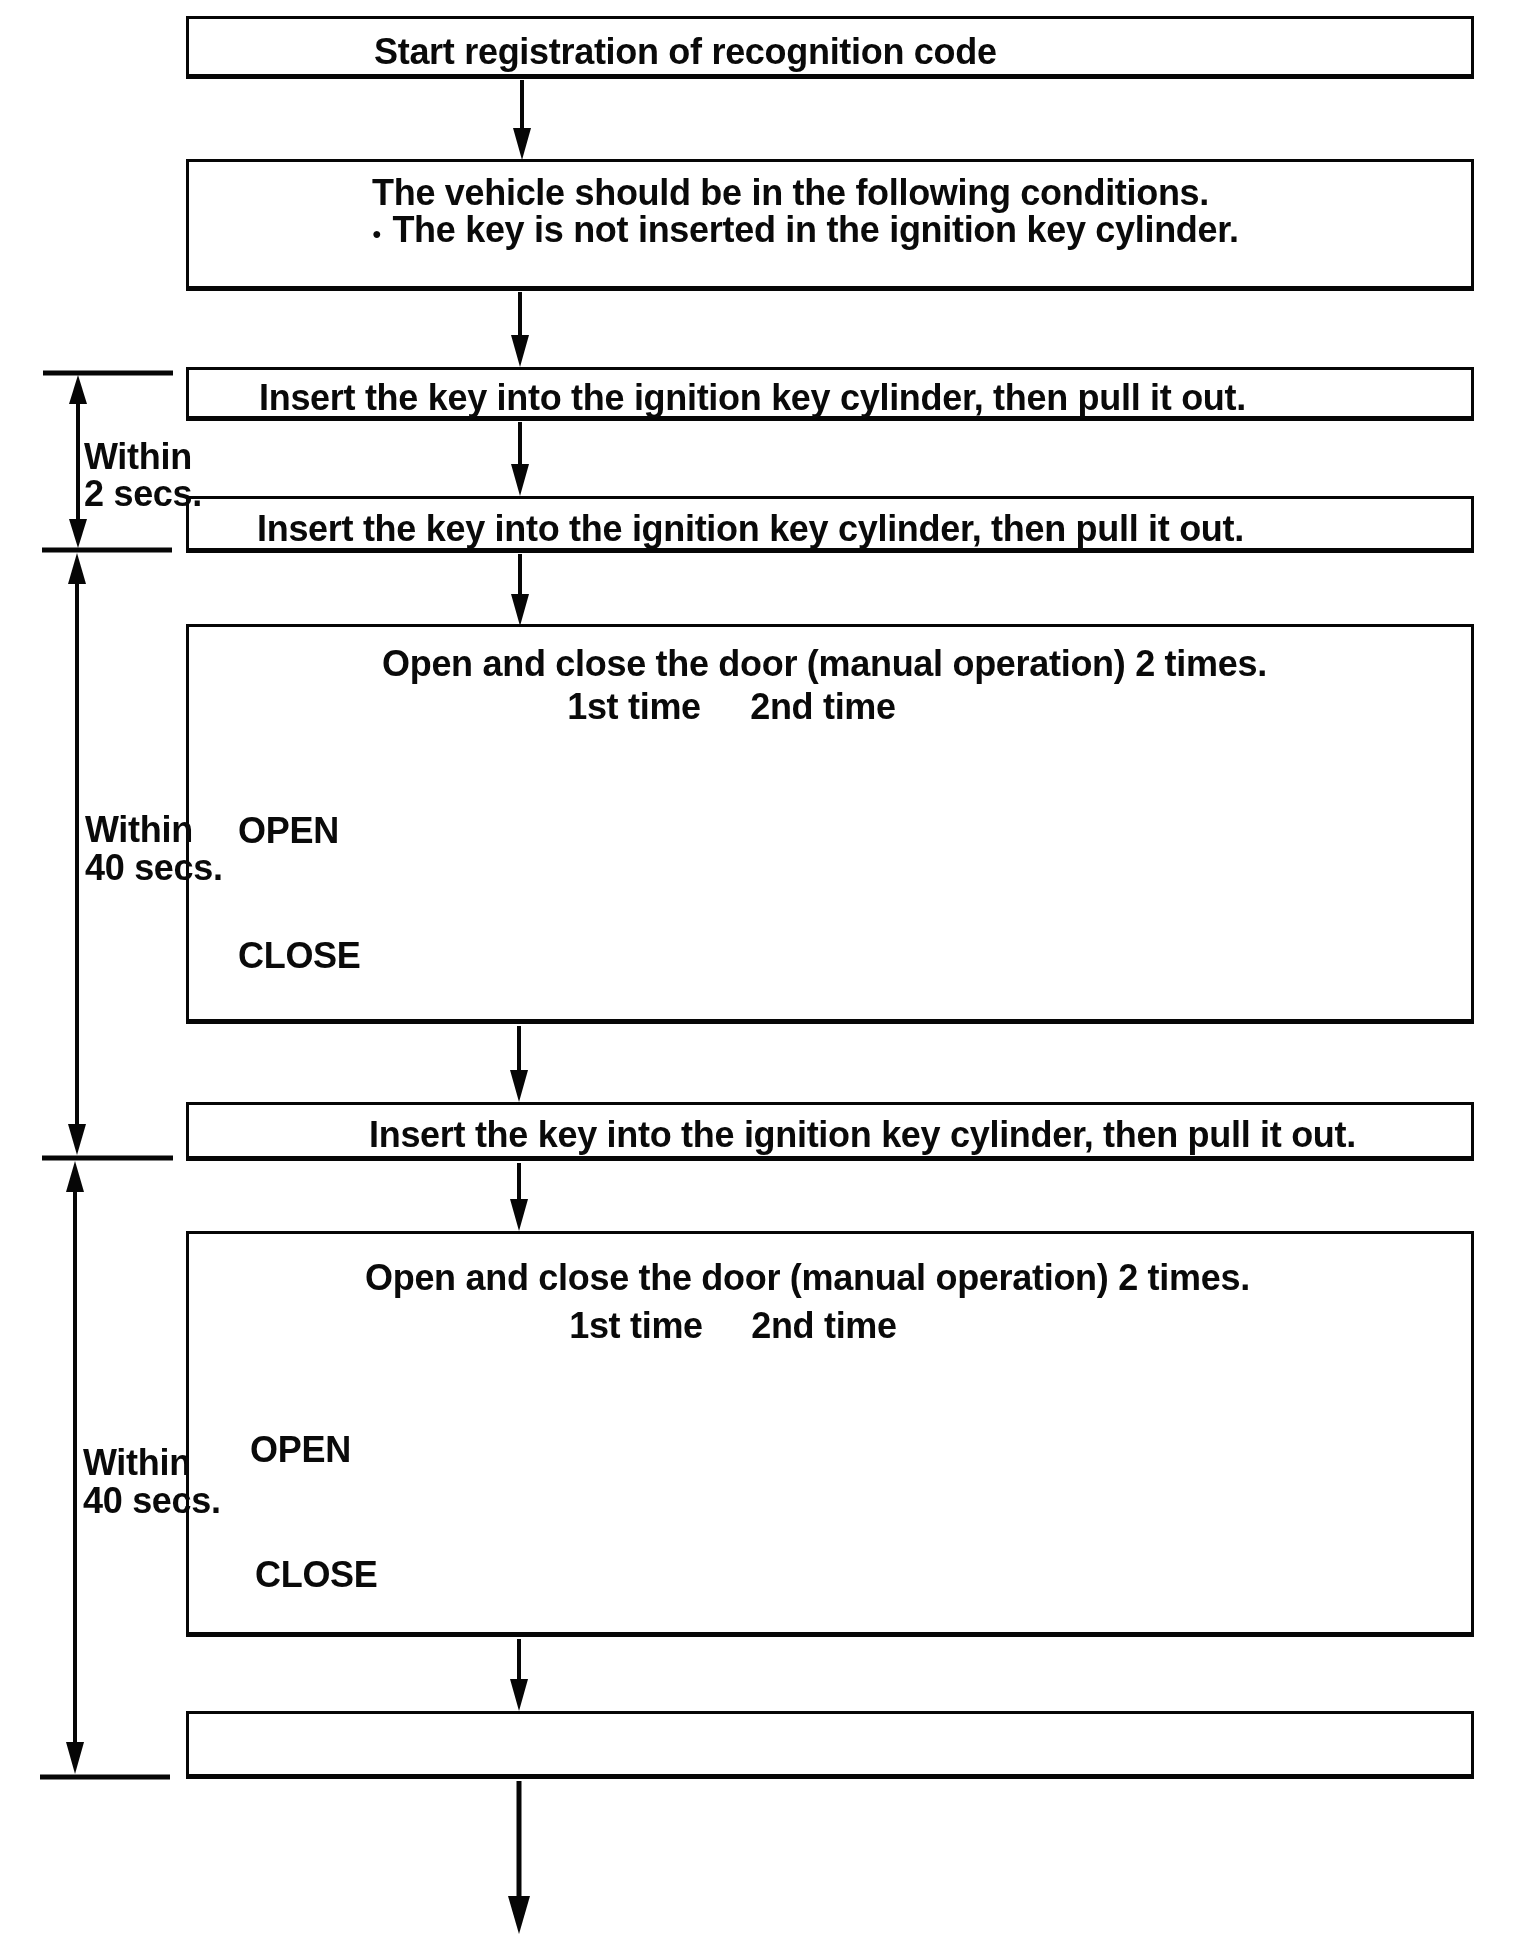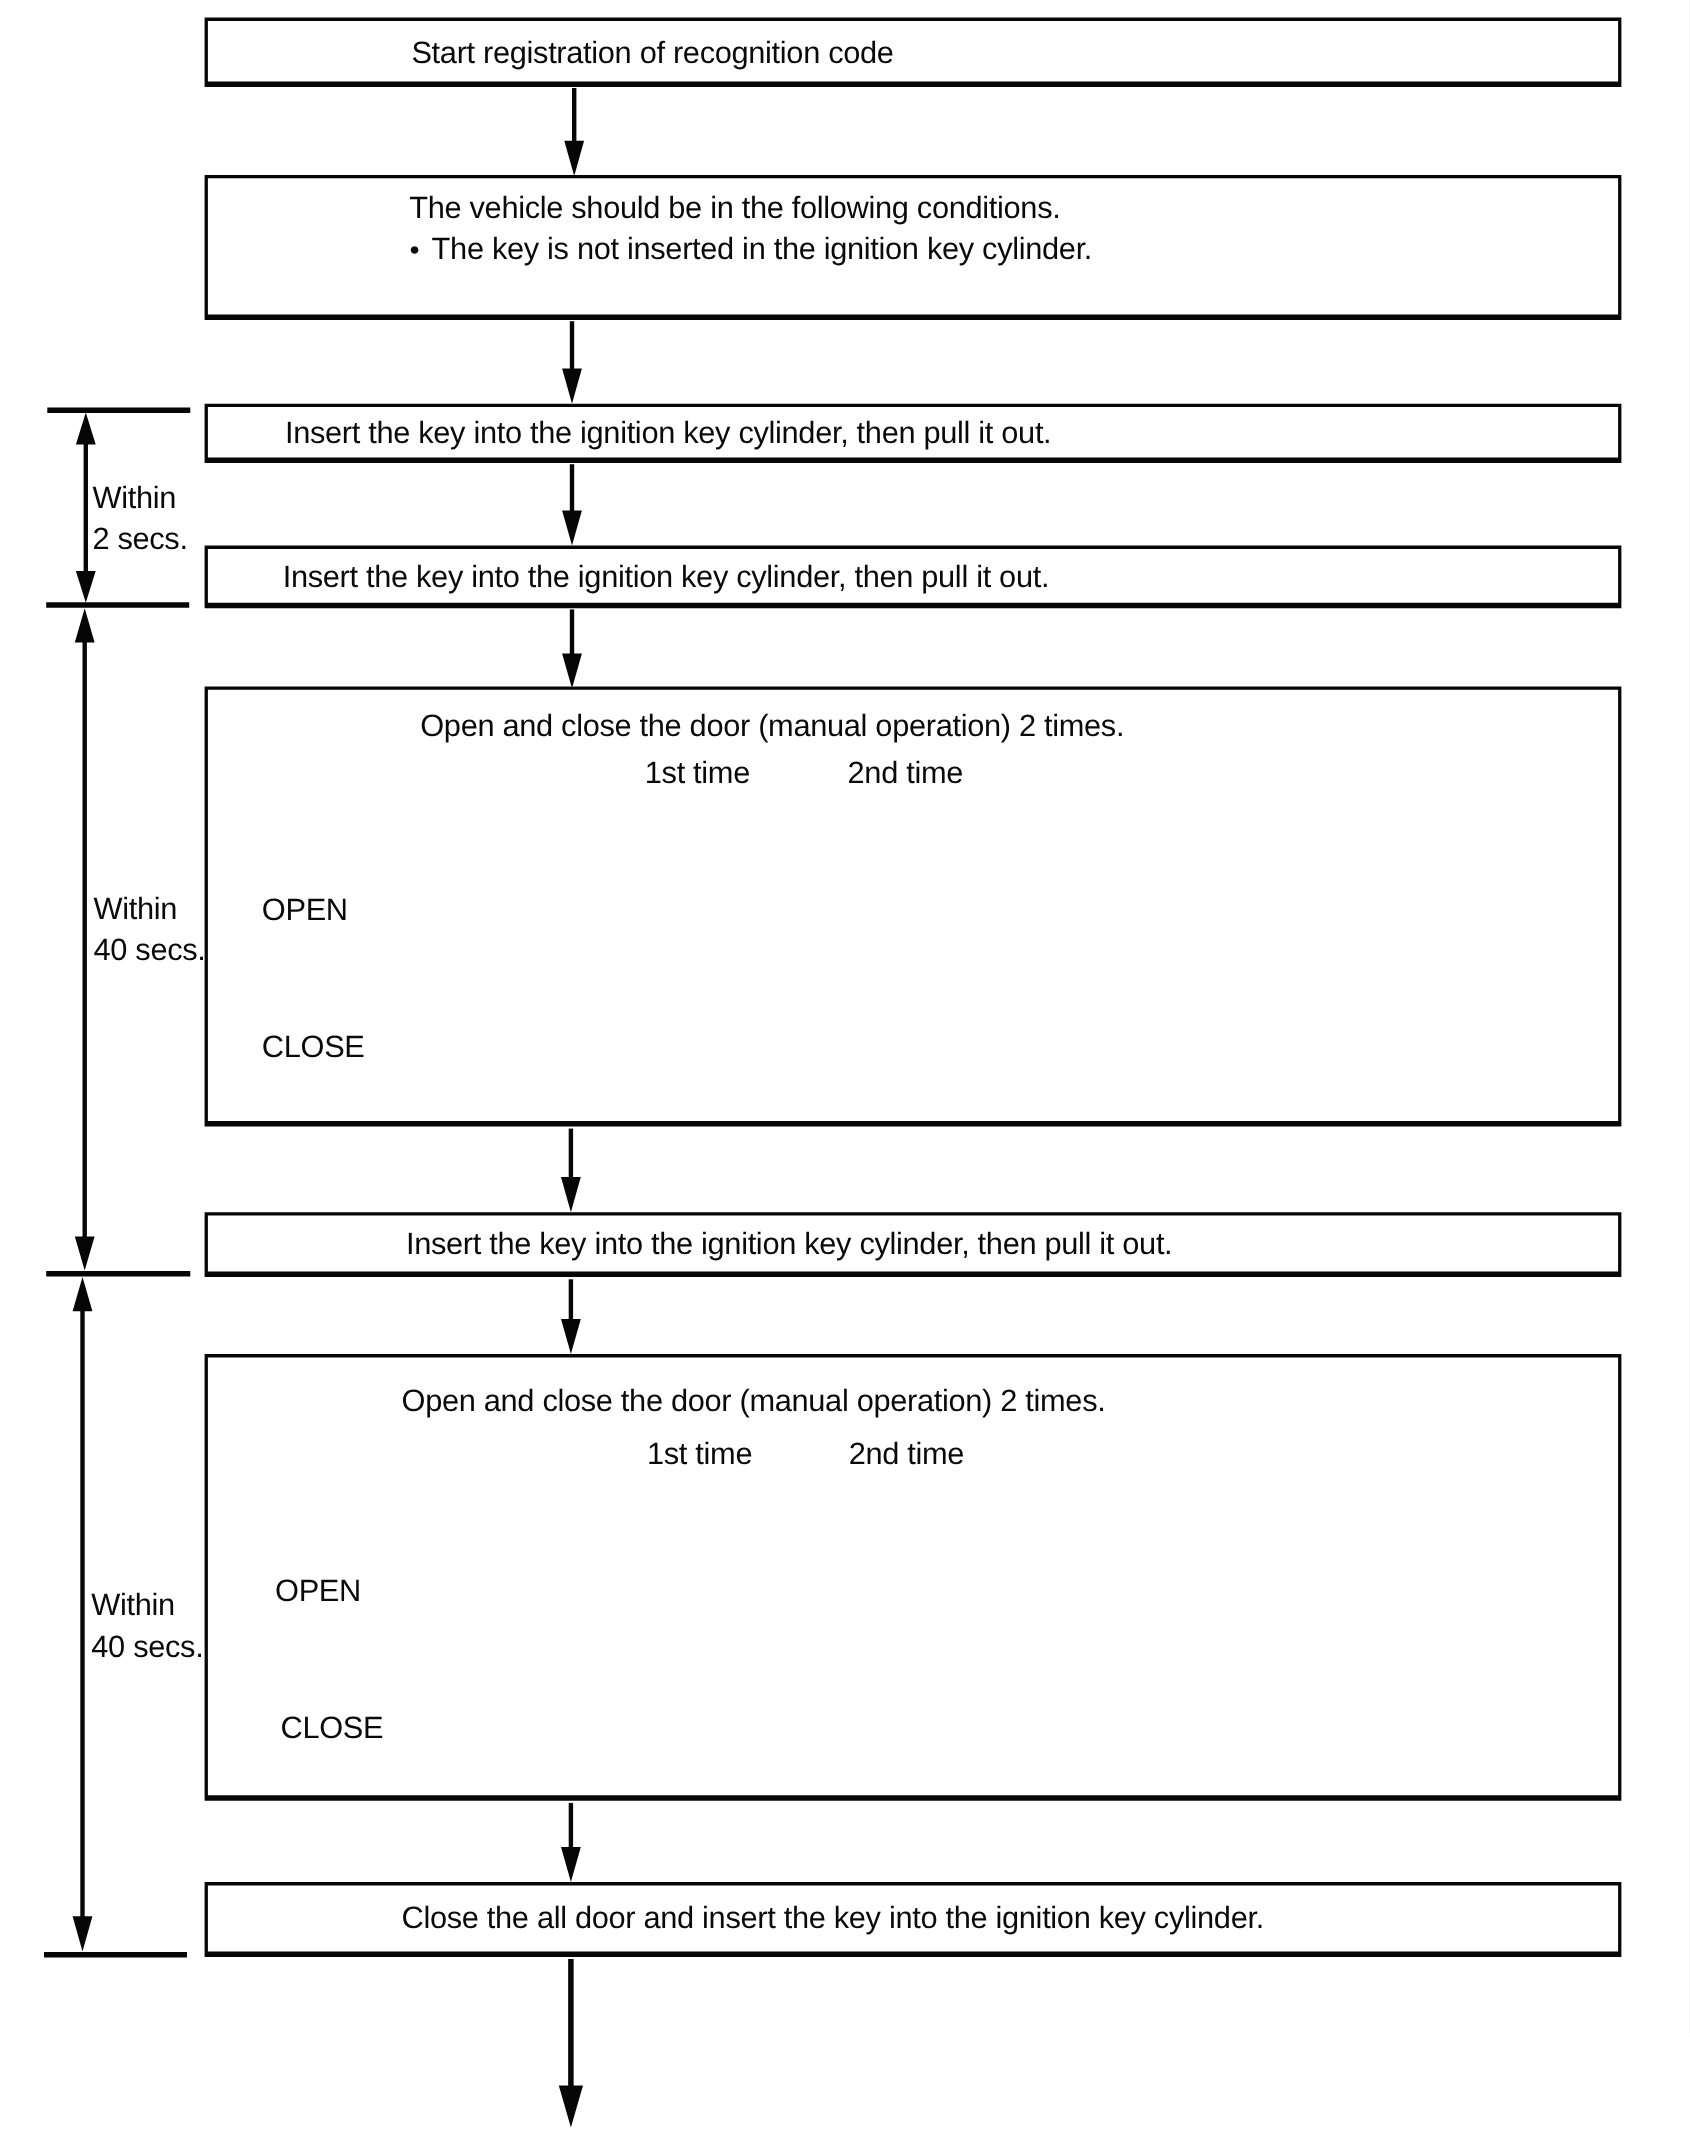--- a/index.html
+++ b/index.html
@@ -15,24 +15,25 @@
   .page svg{position:absolute;left:0;top:0;}
   .box{
     position:absolute;
     box-sizing:border-box;
     border:3px solid #060606;
     border-bottom-width:5px;
     background:#ffffff;
   }
   .txt{
     position:absolute;
-    font-size:28px;
+    font-size:36px;
     letter-spacing:-0.3px;
     line-height:1.05;
     white-space:nowrap;
+    font-weight:bold;
   }
   .bullet::before{
     content:"\25CF";
     font-size:16px;
     margin-right:11px;
     vertical-align:3px;
   }
   .ctr{transform:translateX(-50%);margin-left:20px;}
   .lvl{text-align:left;}
 </style>
@@ -138,21 +139,20 @@
   <div class="box" style="left:186px;top:1711px;width:1288px;height:68px;"></div>
 
   <div class="txt" style="left:374px;top:33px;">Start registration of recognition code</div>
 
   <div class="txt" style="left:372px;top:174px;">The vehicle should be in the following conditions.</div>
   <div class="txt bullet" style="left:372px;top:211px;"><span>The key is not inserted in the ignition key cylinder.</span></div>
 
   <div class="txt" style="left:259px;top:379px;">Insert the key into the ignition key cylinder, then pull it out.</div>
   <div class="txt" style="left:257px;top:510px;">Insert the key into the ignition key cylinder, then pull it out.</div>
   <div class="txt" style="left:369px;top:1116px;">Insert the key into the ignition key cylinder, then pull it out.</div>
-  <div class="txt" style="left:365px;top:1729px;">Close the all door and insert the key into the ignition key cylinder.</div>
 
   <div class="txt" style="left:84px;top:438px;">Within</div>
   <div class="txt" style="left:84px;top:475px;">2 secs.</div>
 
   <div class="txt" style="left:85px;top:811px;">Within</div>
   <div class="txt" style="left:85px;top:849px;">40 secs.</div>
 
   <div class="txt" style="left:83px;top:1444px;">Within</div>
   <div class="txt" style="left:83px;top:1482px;">40 secs.</div>
 

